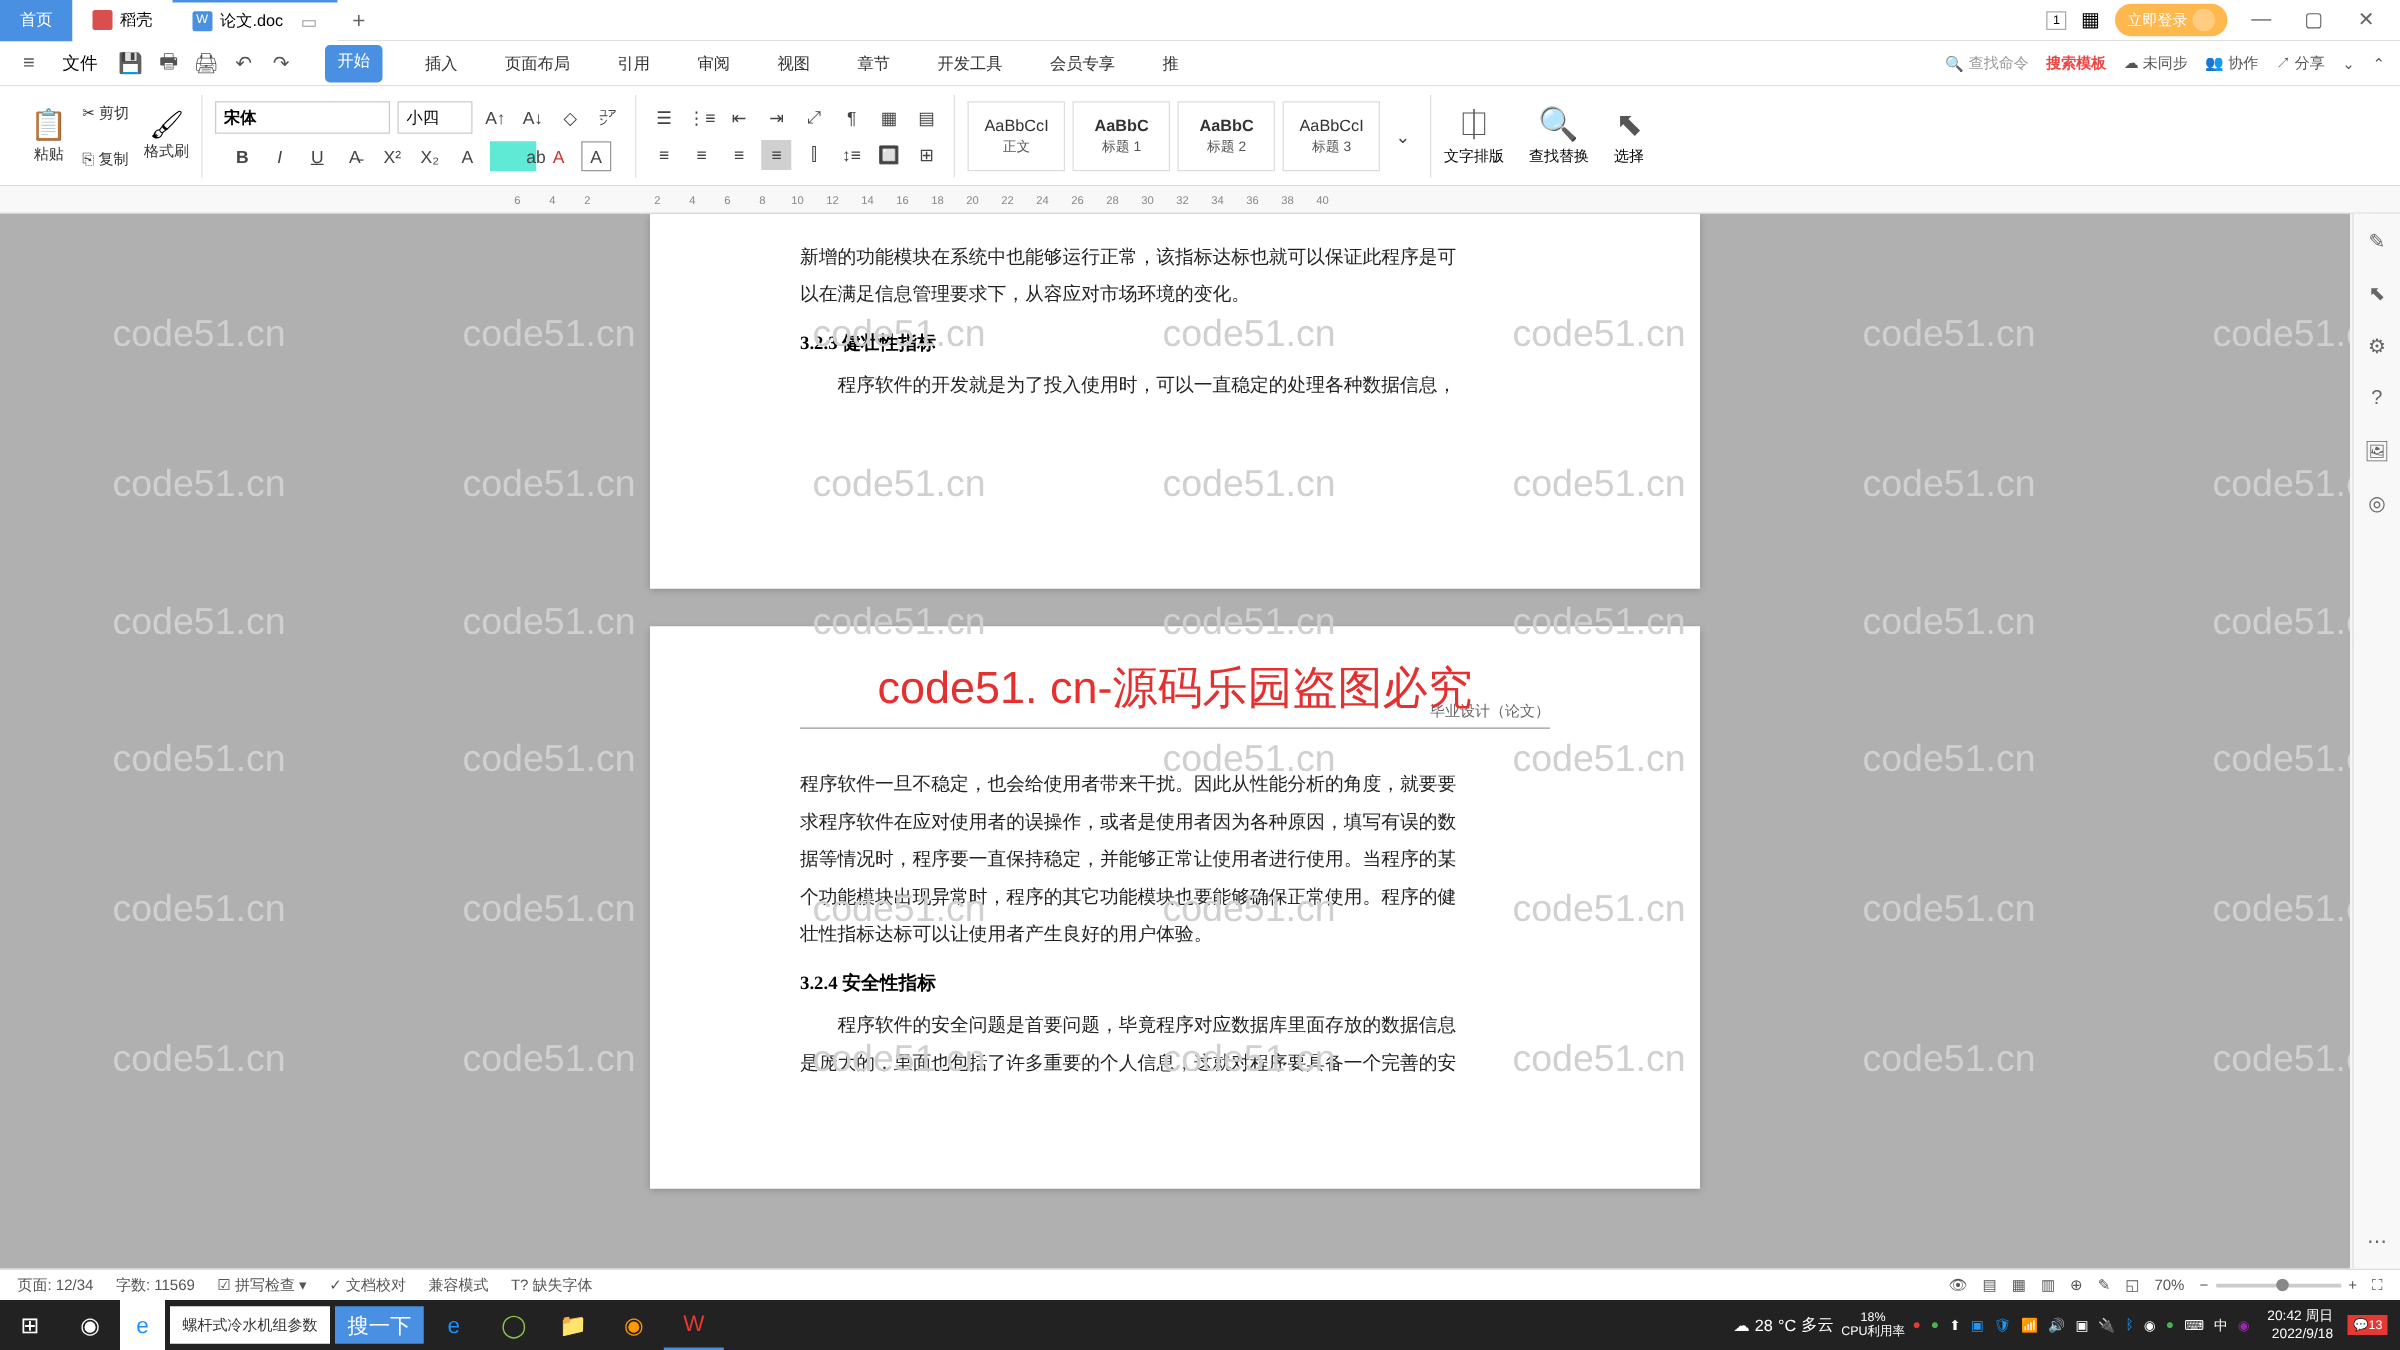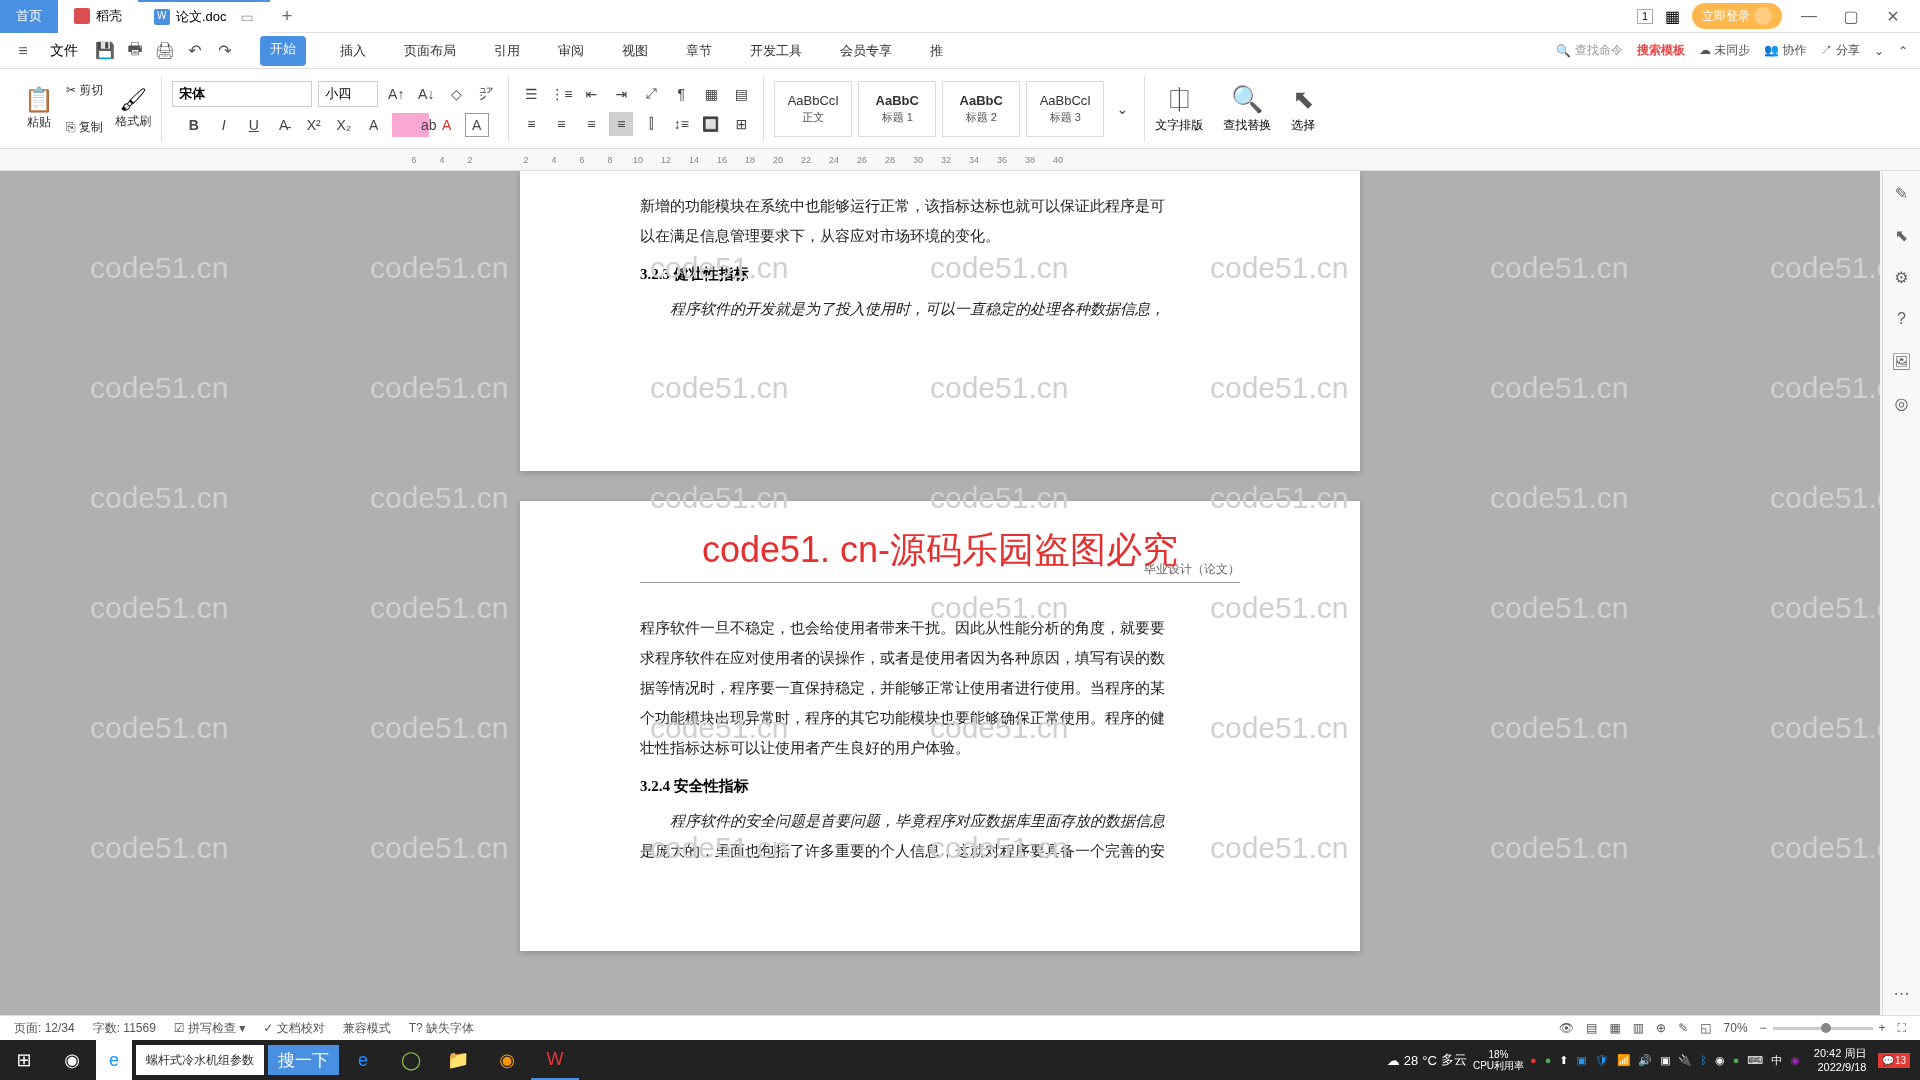--- a/index.html
+++ b/index.html
@@ -58,21 +58,21 @@
 
 
 .doc-area { position: absolute; top: 171px; left: 0; right: 40px; bottom: 65px; background: #b0b0b0; overflow: hidden; }
 .scrollbar-v { position: absolute; top: 171px; right: 22px; width: 16px; bottom: 65px; background: #eee; }
 .scroll-thumb { position: absolute; top: 40%; width: 100%; height: 10px; background: #bbb; border-radius: 3px; }
 .page { width: 840px; background: #fff; margin: 0 auto; box-shadow: 0 2px 6px rgba(0,0,0,0.2); padding: 20px 120px 50px 120px; position: relative; }
 .page1 { margin-top: 0; padding-bottom: 60px; min-height: 300px; }
 .page2 { margin-top: 30px; padding-top: 60px; min-height: 450px; }
 .doc-text { font-size: 15px; line-height: 2; color: #222; font-family: SimSun, serif; }
 .doc-heading { font-size: 15px; font-weight: bold; margin: 14px 0 10px 0; font-family: SimSun, serif; }
-.doc-indent { text-indent: 2em; font-style: italic; }
+.doc-indent { text-indent: 2em; }
 .page-header { text-align: right; font-size: 12px; color: #666; border-bottom: 1px solid #999; padding-bottom: 4px; margin-bottom: 30px; }
 .watermark-red { position: absolute; left: 50%; transform: translateX(-50%); color: #e53030; font-size: 36px; font-weight: 500; font-family: SimHei, sans-serif; z-index: 10; pointer-events: none; }
 .watermark-gray { position: absolute; color: #d0d0d0; font-size: 30px; font-family: Arial; z-index: 5; pointer-events: none; }
 
 
 .right-tools { position: absolute; top: 171px; right: 0; width: 38px; bottom: 65px; background: #f8f8f8; border-left: 1px solid #ddd; display: flex; flex-direction: column; align-items: center; padding-top: 10px; gap: 18px; }
 .rt-icon { width: 24px; height: 24px; color: #666; cursor: pointer; display: flex; align-items: center; justify-content: center; font-size: 16px; }
 
 
 .statusbar { position: absolute; bottom: 40px; left: 0; right: 0; height: 25px; background: #fff; border-top: 1px solid #ddd; display: flex; align-items: center; padding: 0 14px; font-size: 12px; color: #555; gap: 18px; }
@@ -181,21 +181,21 @@
       <span class="fmt-btn">㍐</span>
     </div>
     <div class="ribbon-row">
       <span class="fmt-btn bold">B</span>
       <span class="fmt-btn italic">I</span>
       <span class="fmt-btn underline">U</span>
       <span class="fmt-btn">A̵</span>
       <span class="fmt-btn">X²</span>
       <span class="fmt-btn">X₂</span>
       <span class="fmt-btn">A</span>
-      <span class="fmt-btn" style="background:#f9a8d4;padding-left:37px;">ab</span>
+      <span class="fmt-btn" style="background:#5eead4;padding-left:37px;">ab</span>
       <span class="fmt-btn" style="color:#d32f2f;">A</span>
       <span class="fmt-btn" style="border:1px solid #999;">A</span>
     </div>
   </div>
   <div class="ribbon-group border" style="gap:6px;">
     <div class="ribbon-row">
       <span class="fmt-btn">☰</span>
       <span class="fmt-btn">⋮≡</span>
       <span class="fmt-btn">⇤</span>
       <span class="fmt-btn">⇥</span>

